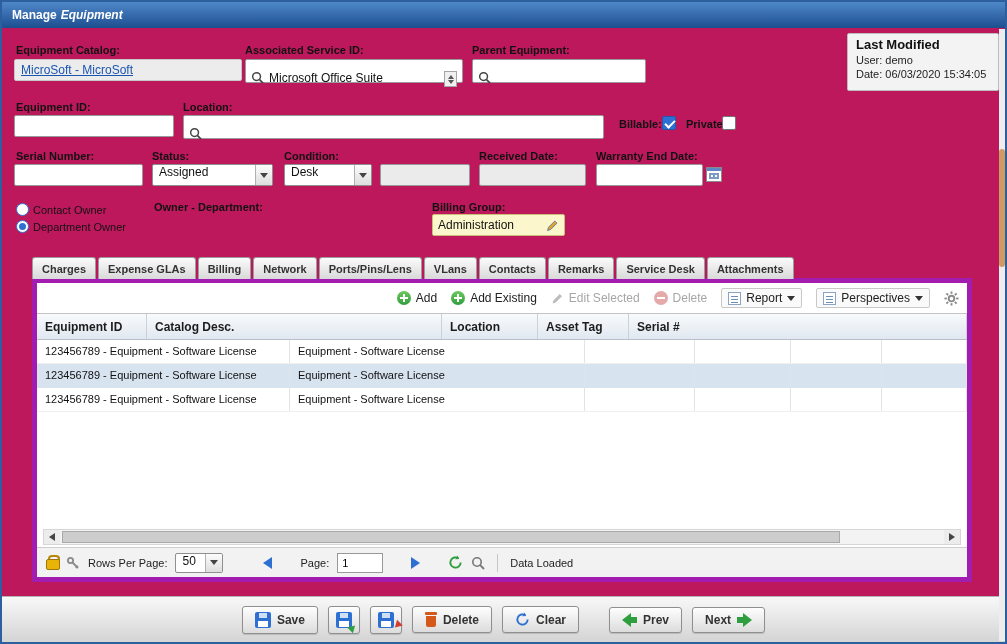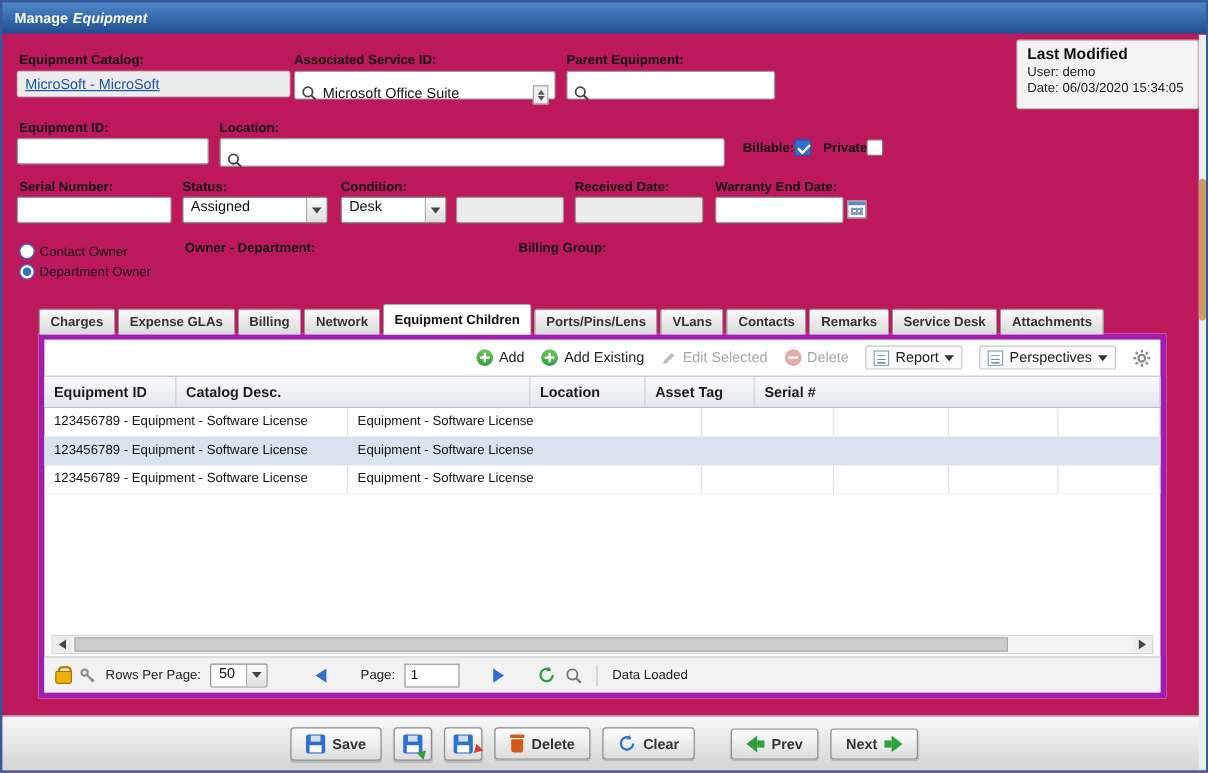--- a/index.html
+++ b/index.html
@@ -215,36 +215,39 @@
   <span class="calbtn"></span>
 
   <span class="radio" style="left:14px;top:201px"></span>
   <span class="rlabel" style="left:31px;top:202px">Contact Owner</span>
   <span class="radio selected" style="left:14px;top:218px"></span>
   <span class="rlabel" style="left:31px;top:219px">Department Owner</span>
 
   <span class="flabel" style="left:152px;top:199px">Owner - Department:</span>
 
   <span class="flabel" style="left:430px;top:199px">Billing Group:</span>
+  <div class="bgbox">
+    <span class="ltext">Administration</span>
+    <svg width="13" height="13" viewBox="0 0 13 13">
+        <path d="M1.5 11.5l1-3.2 6.3-6.3 2.2 2.2-6.3 6.3-3.2 1z" fill="#e0a32e" stroke="#4a6fa5" stroke-width="0.8"></path>
+      </svg>
+  </div>
 
   <div class="tabs">
     <div class="tab">
         <span>Charges</span>
       </div>
     <div class="tab">
         <span>Expense GLAs</span>
       </div>
     <div class="tab">
         <span>Billing</span>
       </div>
     <div class="tab">
         <span>Network</span>
-      </div>
-    <div class="tab active">
-        <span>Equipment Children</span>
       </div>
     <div class="tab">
         <span>Ports/Pins/Lens</span>
       </div>
     <div class="tab">
         <span>VLans</span>
       </div>
     <div class="tab">
         <span>Contacts</span>
       </div>

